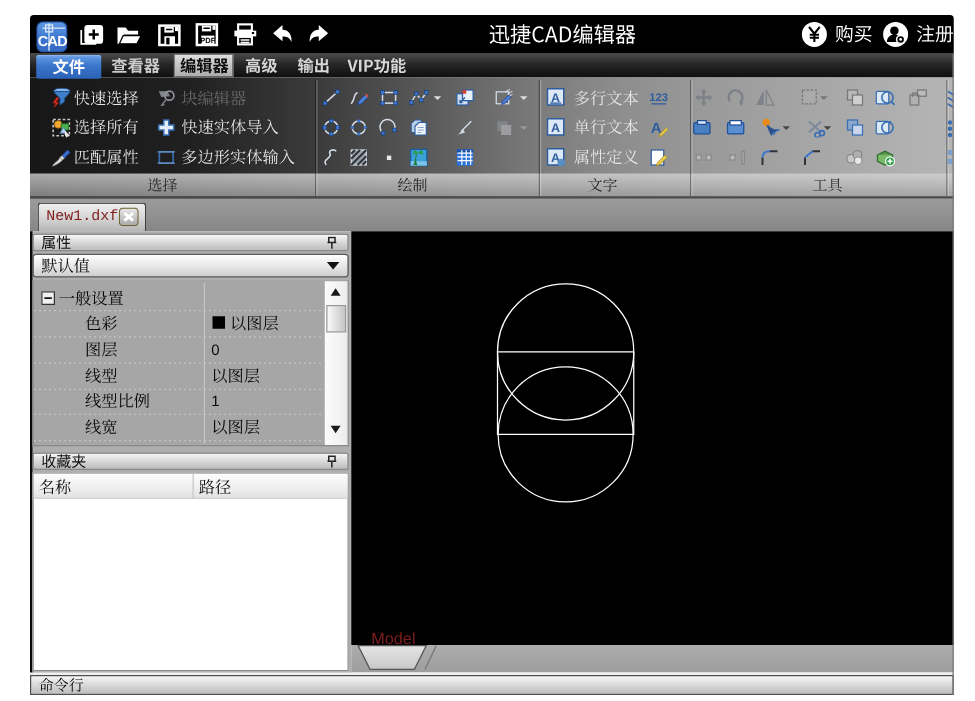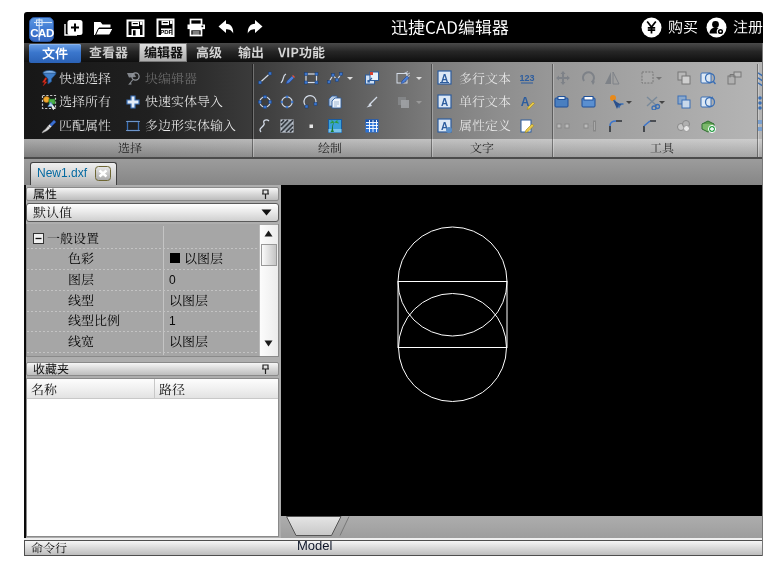--- a/index.html
+++ b/index.html
@@ -413,21 +413,21 @@
 <svg class="abs" style="left:758px;top:95px" width="5" height="16">
     <circle cx="2" cy="3" r="1.8" fill="#3a6fb5"></circle>
     <circle cx="2" cy="8" r="1.8" fill="#3a6fb5"></circle>
     <circle cx="2" cy="13" r="1.8" fill="#3a6fb5"></circle>
   </svg>
 <svg class="abs" style="left:758px;top:119px" width="5" height="14">
     <rect x="0" y="1" width="4" height="4" fill="#7aa0cf"></rect>
     <rect x="0" y="8" width="4" height="4" fill="#7aa0cf"></rect>
   </svg>
 <div class="abs" style="left:30px;top:162px;width:87px;height:23px;background:linear-gradient(#efefef,#d4d4d4 55%,#b5b5b5);border:1px solid #3f3f3f;border-bottom:none;border-radius:3px 3px 0 0"></div>
-<div class="abs" style="left:37px;top:166px;font-size:12px;color:#0369a1;font-family:Liberation Sans, sans-serif">New1.dxf</div>
+<div class="abs" style="left:37px;top:166px;font-size:12px;color:#7f1d1d;font-family:Liberation Mono, monospace">New1.dxf</div>
 <svg class="abs" style="left:95px;top:166px" width="16" height="15">
     <rect x="0.5" y="0.5" width="15" height="14" rx="3" fill="url(#xg)" stroke="#6e6633"></rect>
     <defs>
       <linearGradient id="xg" x1="0" y1="0" x2="0" y2="1">
         <stop offset="0" stop-color="#e8e8e8"></stop>
         <stop offset="1" stop-color="#a8a8a8"></stop>
       </linearGradient>
     </defs>
     <path d="M4.5 4.5 L11.5 10.5 M11.5 4.5 L4.5 10.5" stroke="#fff" stroke-width="2.4"></path>
   </svg>
@@ -521,13 +521,13 @@
 <svg class="abs" style="left:281px;top:516px" width="75" height="22">
     <defs>
       <linearGradient id="mt" x1="0" y1="0" x2="0" y2="1">
         <stop offset="0" stop-color="#e5e5e5"></stop>
         <stop offset="1" stop-color="#c8c8c8"></stop>
       </linearGradient>
     </defs>
 <path d="M5.5 0.5 H60 L50.5 19.5 H15 Z" fill="url(#mt)" stroke="#555"></path>
 <path d="M68 0.5 L59 19.5" stroke="#787878" fill="none"></path>
   </svg>
-<div class="abs" style="left:297px;top:538px;font-size:13px;color:#0f172a;font-family:'Liberation Sans',sans-serif">Model</div>
+<div class="abs" style="left:297px;top:503px;font-size:13px;color:#7f1d1d;font-family:'Liberation Sans',sans-serif">Model</div>
 <div class="abs" style="left:762px;top:43px;width:1px;height:513px;background:#777"></div>
 </body></html>

